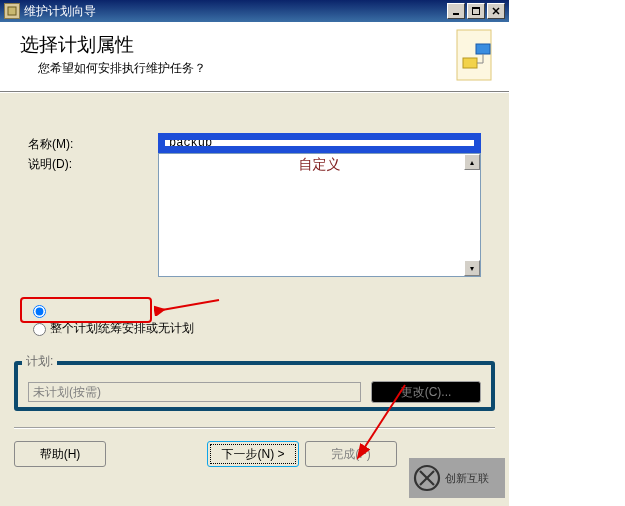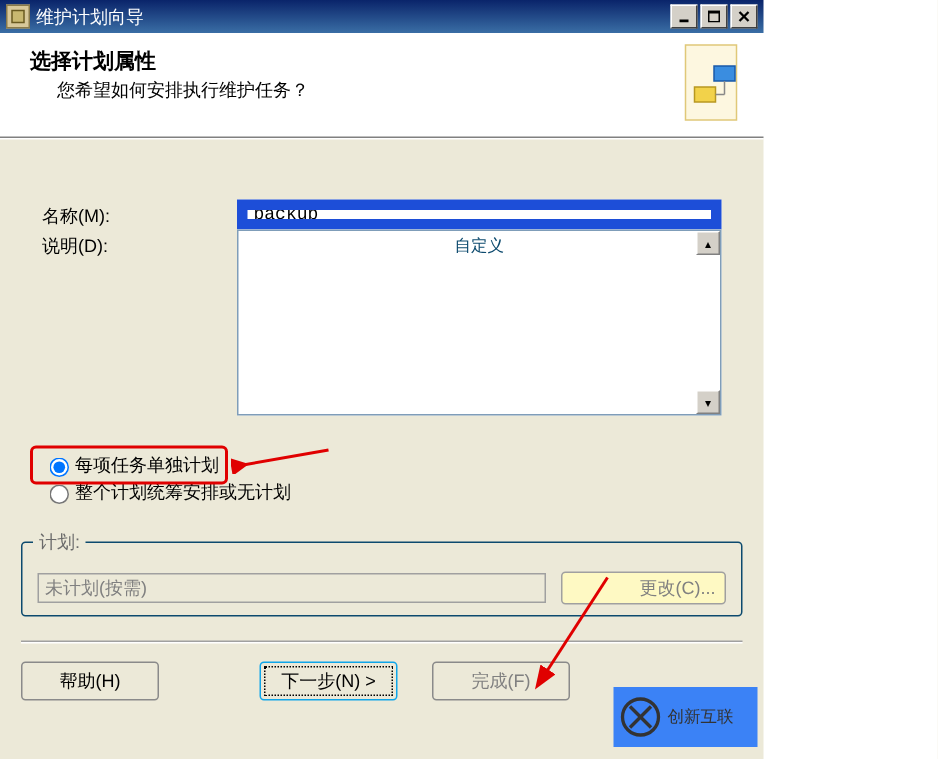--- a/index.html
+++ b/index.html
@@ -68,22 +68,22 @@
   
   .header-panel {
     height: 70px;
     background: #fff;
     border-bottom: 1px solid #808080;
     position: relative;
     padding: 10px 16px 0 20px;
     box-sizing: border-box;
   }
   .header-panel .h-title {
-    font-weight: bold;
-    font-size: 14px;
+    font-weight: normal;
+    font-size: 19px;
   }
   .header-panel .h-sub {
     margin-left: 18px;
     margin-top: 2px;
     font-size: 12px;
   }
   .header-panel .h-icon {
     position: absolute;
     right: 10px;
     top: 4px;
@@ -145,22 +145,22 @@
     justify-content:center;
     font-size:8px;
   }
   .desc-box .scroll-up { top: 0; }
   .desc-box .scroll-down { bottom: 0; }
   .desc-annot {
     position: absolute;
     top: 2px;
     left: 50%;
     transform: translateX(-50%);
-    color: #0c4a6e;
-    font-size: 11px;
+    color: #7f1d1d;
+    font-size: 14px;
     font-weight: 500;
     pointer-events: none;
   }
   .radio-group {
     margin-top: 24px;
     margin-left: 24px;
     position: relative;
   }
   .radio-row {
     display: flex;
@@ -190,21 +190,21 @@
   }
   .schedule-group .grp-label {
     position: absolute;
     top: -8px;
     left: 8px;
     background: #ece9d8;
     padding: 0 4px;
     color: #6a6a6a;
   }
   .schedule-group .grp-box {
-    border: 1px solid #0c4a6e;
+    border: 4px solid #0c4a6e;
     border-radius: 3px;
     height: 50px;
     padding: 12px 10px 0 10px;
     box-sizing: border-box;
     display: flex;
     align-items: center;
     gap: 10px;
   }
   .schedule-input {
     flex: 1;
@@ -212,37 +212,36 @@
     border: 1px solid #a0a0a0;
     background: #ece9d8;
     color: #808080;
     padding: 0 4px;
     box-sizing: border-box;
     font-size: 12px;
   }
   .change-btn {
     width: 110px;
     height: 22px;
-    background: #fef9c3;
+    background: #000000;
     border: 1px solid #a0a0a0;
     border-radius: 3px;
     color: #808080;
     font-size: 12px;
-    text-align: right;
   }
   .sep {
     margin: 14px 14px 0 14px;
     border-top: 1px solid #a0a0a0;
     border-bottom: 1px solid #fff;
   }
   .bottom-btns {
     display: flex;
     align-items: center;
     padding: 12px 14px 0 14px;
-    gap: 23px;
+    gap: 6px;
   }
   .bottom-btns .spacer { flex: 1; }
   .wiz-btn {
     width: 92px;
     height: 26px;
     background: #ece9d8;
     border: 1px solid #8a8a8a;
     border-radius: 3px;
     font-size: 12px;
     display: flex;
@@ -257,21 +256,21 @@
     border: 1px solid #0ea5e9;
     outline: 1px dotted #000;
     outline-offset: -4px;
   }
   .watermark {
     position: absolute;
     right: 4px;
     bottom: 8px;
     width: 96px;
     height: 40px;
-    background: #3b82f6;
+    background: #a3a3a3;
     display:flex;
     align-items:center;
     gap:4px;
     padding:2px 4px;
     box-sizing:border-box;
     margin-left:44px;
   }
   .watermark .wm-text { font-size:11px; line-height:1.1; color:#333;}
   .watermark svg {flex-shrink:0;}
 </style>
@@ -339,21 +338,20 @@
             </div>
           <div class="desc-annot">自定义</div>
         </div>
       </div>
     </div>
 
     <div class="radio-group">
       <div class="hl-box"></div>
       <div class="radio-row">
         <input type="radio" checked="" style="">
-        <span>每项任务单独计划</span>
       </div>
       <div class="radio-row">
         <input type="radio" style="">
         <span>整个计划统筹安排或无计划</span>
       </div>
 
       <svg class="arrow-svg" style="left:130px; top:-5px;" width="70" height="20">
         <defs>
             <marker id="ah1" markerWidth="8" markerHeight="8" refX="2" refY="3" orient="auto">
               <path d="M6,0 L0,3 L6,6 Z" fill="#e00000"></path>

